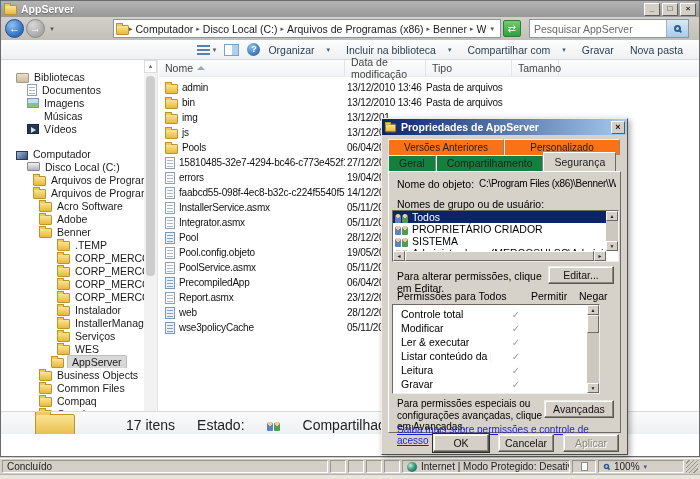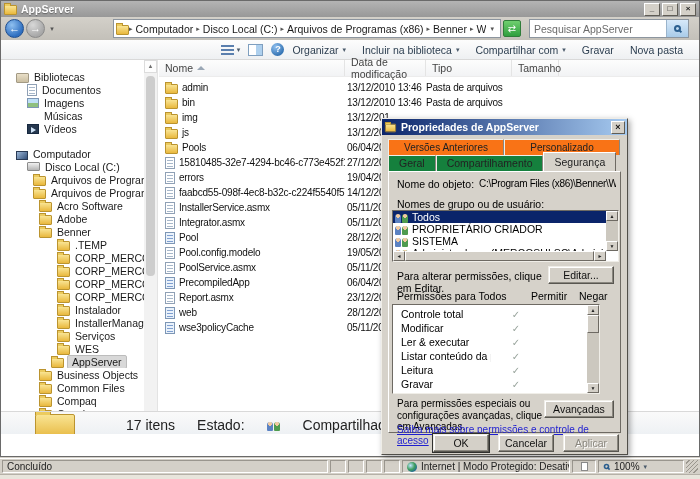--- a/index.html
+++ b/index.html
@@ -30,21 +30,21 @@
     background:linear-gradient(180deg,#6fcf6f,#2f9f3f); color:#fff; font-size:10px; line-height:15px; text-align:center; }
   .searchbox { position:absolute; left:528px; top:2px; width:160px; height:19px; background:#fff; border:1px solid #8c959f; display:flex; align-items:center; }
   .searchbox input { flex:1; border:none; outline:none; font-family:"Liberation Sans",sans-serif; font-size:10.5px; color:#333; padding:0 4px; min-width:0; }
   .searchbox input::placeholder { color:#6b6b6b; opacity:1; }
   .searchbtn { width:22px; height:17px; background:linear-gradient(180deg,#d7e9fa,#a9cbe8); border-left:1px solid #9ab4cc; display:flex; align-items:center; justify-content:center; }
   .mag { width:7px; height:7px; border:2px solid #2c5f8f; border-radius:50%; position:relative; }
   .mag::after { content:""; position:absolute; width:4px; height:2px; background:#2c5f8f; transform:rotate(45deg); right:-3px; bottom:-2px; }
 
   .toolbar { position:absolute; left:0; top:39px; right:0; height:20px; background:linear-gradient(180deg,#fdfdfd,#eef0f2);
     border-bottom:1px solid #d9d9d9; display:flex; align-items:center; padding:0 8px; color:#2c3e50; }
-  .tbitem { display:flex; align-items:center; gap:4px; padding:0 8px; height:18px; font-size:10.5px; }
+  .tbitem { display:flex; align-items:center; gap:12px; padding:0 8px; height:18px; font-size:10.5px; }
   .tbarrow { font-size:7px; color:#4a5a6a; }
   .tb-right { margin-left:auto; display:flex; align-items:center; gap:8px; }
   .views-ic { width:13px; height:10px; background:repeating-linear-gradient(180deg,#5a7fae 0 2px,transparent 2px 4px); }
   .views-drop { font-size:7px; color:#4a5a6a; margin-left:-4px; }
   .panel-ic { width:15px; height:12px; border:1px solid #7f9fbf; background:linear-gradient(90deg,#fff 0 55%,#aed0ee 55%); }
   .help-ic { width:13px; height:13px; border-radius:50%; background:radial-gradient(circle at 35% 30%,#8fc0f0,#2f6fb0 75%); color:#fff; font-size:9px; font-weight:bold; line-height:13px; text-align:center; }
 
   
   .main { position:absolute; left:0; top:59px; right:0; height:374px; background:#fff; }
   .sidebar { position:absolute; left:0; top:0; width:157px; height:100%; background:#fff; border-right:1px solid #e3e3e3; overflow:hidden; padding-top:10px; }
@@ -519,21 +519,21 @@
                 <span>Pool</span>
               </span>
               <span class="fr-date">28/12/201</span>
               <span class="fr-type"></span>
               <span class="fr-size"></span>
             </div>
 
             <div class="filerow">
               <span class="fr-name">
                 <span class="ic" data-icon="doc"></span>
-                <span>Pool.config.modelo</span>
+                <span>Pool.config.objeto</span>
               </span>
               <span class="fr-date">19/05/200</span>
               <span class="fr-type"></span>
               <span class="fr-size"></span>
             </div>
 
             <div class="filerow">
               <span class="fr-name">
                 <span class="ic" data-icon="doc"></span>
                 <span>PoolService.asmx</span>

